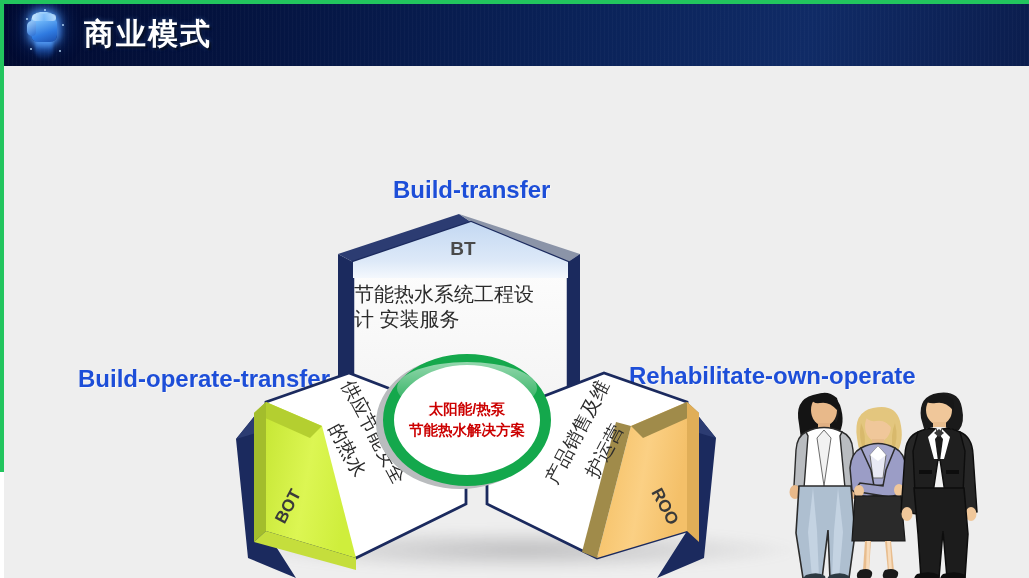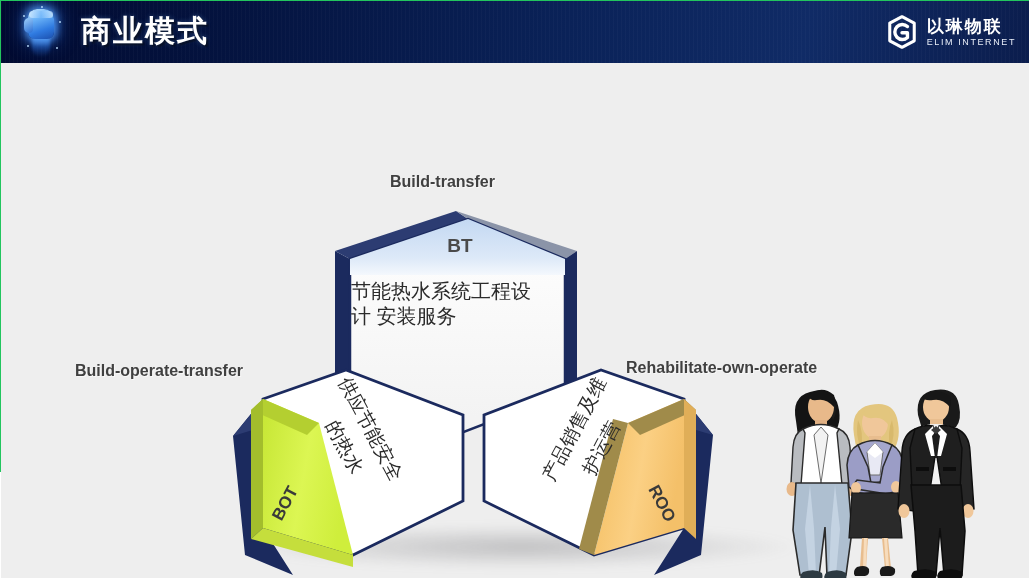--- a/index.html
+++ b/index.html
@@ -4,21 +4,21 @@
 <style>
   * { margin:0; padding:0; box-sizing:border-box; }
   html, body {
     width:1029px; height:578px;
     font-family:"Liberation Sans", sans-serif;
     background:#ffffff; overflow:hidden;
   }
   .slide {
     position:relative; width:1029px; height:472px;
     background:#eeeeee;
-    border:1px solid #22c55e;
+    border:4px solid #22c55e;
   }
 
   
   .header {
     position:absolute; left:0; top:0; width:1029px; height:62px;
     background:linear-gradient(100deg,#010a30 0%,#04133f 22%,#0a2258 55%,#102b66 78%,#0b1d4d 100%);
     overflow:hidden;
   }
   .header-sheen {
     position:absolute; left:0; top:0; width:100%; height:100%;
@@ -82,21 +82,21 @@
     background:#eeeeee;
   }
   .ground-shadow {
     position:absolute; left:150px; top:455px; width:740px; height:58px;
     background:radial-gradient(ellipse 50% 50% at 50% 50%, rgba(90,90,95,.30) 0%, rgba(110,110,115,.14) 45%, rgba(160,160,165,0) 75%);
     filter:blur(4px);
   }
 
   
   .cap {
-    position:absolute; font-size:16px; font-weight:bold; color:#404040;
+    position:absolute; font-size:24px; font-weight:bold; color:#1d4ed8;
     white-space:nowrap;
     text-shadow:1px 1px 0 rgba(255,255,255,.6);
   }
   .cap-bt    { left:389px; top:110px; }
   .cap-bot   { left:74px;  top:299px; }
   .cap-roo   { left:625px; top:296px; }
 
   
   .diagram { position:absolute; left:0; top:0; width:1029px; height:515px; }
 
@@ -151,30 +151,20 @@
       <div class="fist-knuckle"></div>
       <div class="fist-spark" style="left:12px; top:14px;"></div>
       <div class="fist-spark" style="left:48px; top:20px;"></div>
       <div class="fist-spark" style="left:16px; top:44px;"></div>
       <div class="fist-spark" style="left:45px; top:46px;"></div>
       <div class="fist-spark" style="left:30px; top:5px;"></div>
     </div>
 
     <div class="header-title">商业模式</div>
 
-    <div class="logo">
-      <svg class="logo-mark" viewBox="0 0 100 100">
-        <path d="M50 5 L86 24 L86 76 L50 95 L14 76 L14 24 Z" fill="none" stroke="#ffffff" stroke-width="9" stroke-linejoin="round"></path>
-        <path d="M66 34 A22 22 0 1 0 66 66 L66 52 L50 52" fill="none" stroke="#ffffff" stroke-width="10" stroke-linecap="round" stroke-linejoin="round"></path>
-      </svg>
-      <div class="logo-text">
-        <div class="logo-cn">以琳物联</div>
-        <div class="logo-en">ELIM INTERNET</div>
-      </div>
-    </div>
   </div>
 
   <div class="body-area">
 
     <div class="ground-shadow"></div>
 
     <div class="cap cap-bt">Build-transfer</div>
     <div class="cap cap-roo">Rehabilitate-own-operate</div>
     <div class="cap cap-bot">Build-operate-transfer</div>
 
@@ -247,20 +237,29 @@
         <polygon points="627,360 593,492 578,486 612,356" fill="#a08b4a"></polygon>
         <polygon points="695,347 695,476 683,465 683,336" fill="#e0ae58"></polygon>
 
         <text transform="translate(656,443) rotate(62)" text-anchor="middle" font-family="Liberation Sans, sans-serif" font-size="17" font-weight="bold" fill="#3a3a3a">ROO</text>
 
         <text transform="translate(579,369) rotate(-62)" text-anchor="middle" font-family="Liberation Sans, sans-serif" font-size="19" fill="#2b2b2b">产品销售及维</text>
         <text transform="translate(606,388) rotate(-62)" text-anchor="middle" font-family="Liberation Sans, sans-serif" font-size="19" fill="#2b2b2b">护运营</text>
       </g>
     </svg>
 
+    <div class="center-ring">
+      <div class="ring-shadow"></div>
+      <div class="ring-main"></div>
+      <div class="ring-gloss"></div>
+      <div class="center-text">
+        <div>太阳能/热泵</div>
+        <div>节能热水解决方案</div>
+      </div>
+    </div>
 
     <svg class="people" viewBox="0 0 232 225">
 
       <g>
         <path d="M33 58 q-5 -24 14 -29 q20 -6 27 10 q6 18 -2 30 q-3 28 -6 34 l-26 2 q-4 -22 -7 -47 z" fill="#141414"></path>
         <path d="M47 36 q12 -10 24 1 q4 12 -1 20 q-4 -13 -12 -14 q-8 -1 -11 -7 z" fill="#1c1c1c"></path>
         <ellipse cx="58" cy="44" rx="13" ry="16" fill="#e8b98a"></ellipse>
         <path d="M45 33 q13 -12 26 -1 q2 7 0 12 q-8 -9 -17 -7 q-7 1 -9 -4 z" fill="#141414"></path>
         <rect x="52" y="57" width="12" height="10" fill="#e0b083"></rect>
         <path d="M40 66 q18 -9 36 0 l7 56 l-50 0 z" fill="#ffffff" stroke="#2b2b2b" stroke-width="1.6"></path>

